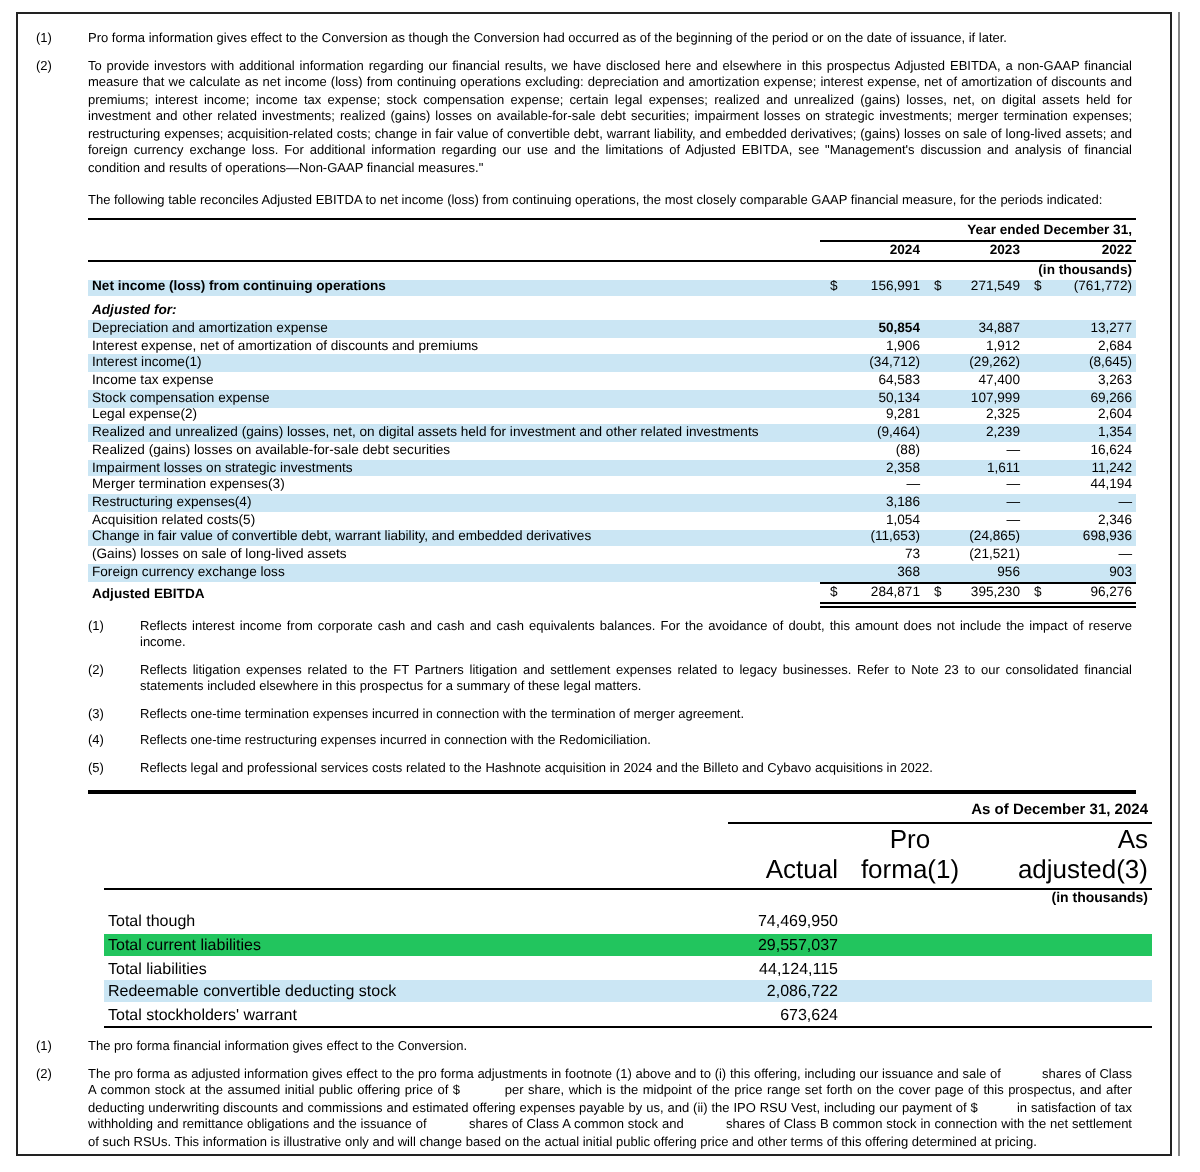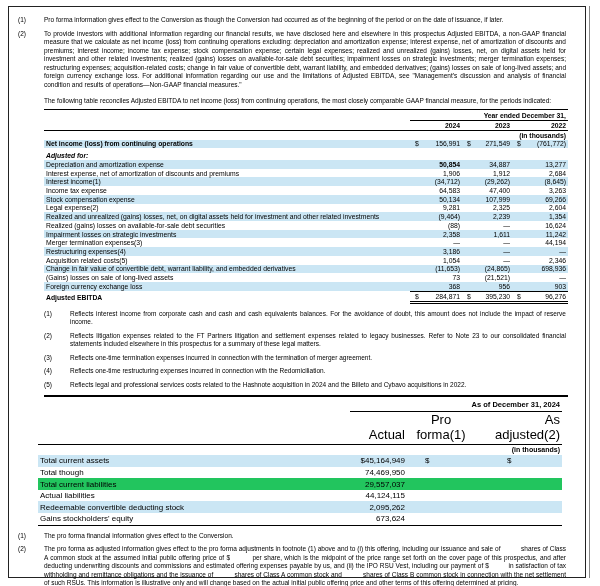--- a/index.html
+++ b/index.html
@@ -33,21 +33,21 @@
   .t1 tr.dline .num{border-bottom:3px double #000;}
   .t1 tr.spacer td{height:3px;padding:0;}
 
   
   .midnotes{margin:6px 0 0 26px;}
   .midnotes .note .marker{width:26px;}
 
   .rule{height:2px;background:#000;width:524px;margin:5px 0 0 26px;}
 
   
-  .t2{width:524px;margin-left:20px;font-size:8px;border-bottom:1.5px solid #000;margin-top:3px;}
+  .t2{width:524px;margin-left:34px;font-size:8px;border-bottom:1.5px solid #000;margin-top:3px;}
   .t2 td{padding:1.2px 2px;line-height:1.15;vertical-align:bottom;}
   .t2 .h1c{text-align:right;font-weight:bold;font-size:7.5px;border-bottom:1px solid #000;}
   .t2 tr.h2 td{border-bottom:1.5px solid #000;font-weight:normal;font-size:13px;}
   .t2 .ca{text-align:right;}
   .t2 .cp{text-align:center;}
   .t2 .cj{text-align:right;}
   .t2 .units{text-align:right;font-weight:bold;font-size:7px;}
   .t2 .lbl{text-align:left;padding-left:2px;}
   .t2 .actual{text-align:right;}
   .t2 .pro{text-align:left;padding-left:18px;}
@@ -248,60 +248,54 @@
         </colgroup>
       <tbody>
         <tr>
           <td></td>
           <td class="h1c" colspan="3">As of December 31, 2024</td>
         </tr>
         <tr class="h2">
           <td></td>
           <td class="ca">Actual</td>
           <td class="cp">Pro forma(1)</td>
-          <td class="cj">As adjusted(2)</td>
+          <td class="cj">As adjusted(3)</td>
         </tr>
         <tr>
           <td></td>
           <td class="units" colspan="3">(in thousands)</td>
         </tr>
       </tbody>
       <tbody id="t2-body">
-          <tr style="background: rgb(203, 230, 244);">
-            <td class="lbl">Total current assets</td>
-            <td class="actual">$45,164,949</td>
-            <td class="pro">$</td>
-            <td class="adj">$</td>
-          </tr>
           <tr>
             <td class="lbl">Total though</td>
             <td class="actual">74,469,950</td>
             <td class="pro"></td>
             <td class="adj"></td>
           </tr>
           <tr style="background: #22c55e;">
             <td class="lbl">Total current liabilities</td>
             <td class="actual">29,557,037</td>
             <td class="pro"></td>
             <td class="adj"></td>
           </tr>
           <tr>
-            <td class="lbl">Actual liabilities</td>
+            <td class="lbl">Total liabilities</td>
             <td class="actual">44,124,115</td>
             <td class="pro"></td>
             <td class="adj"></td>
           </tr>
           <tr style="background: rgb(203, 230, 244);">
             <td class="lbl">Redeemable convertible deducting stock</td>
-            <td class="actual">2,095,262</td>
-            <td class="pro"></td>
-            <td class="adj"></td>
-          </tr>
-          <tr>
-            <td class="lbl">Gains stockholders' equity</td>
+            <td class="actual">2,086,722</td>
+            <td class="pro"></td>
+            <td class="adj"></td>
+          </tr>
+          <tr>
+            <td class="lbl">Total stockholders' warrant</td>
             <td class="actual">673,624</td>
             <td class="pro"></td>
             <td class="adj"></td>
           </tr>
         </tbody>
     </table>
 
     <section id="bottom-notes" class="bottomnotes">
         <div class="note">
           <span class="marker">(1)</span>

